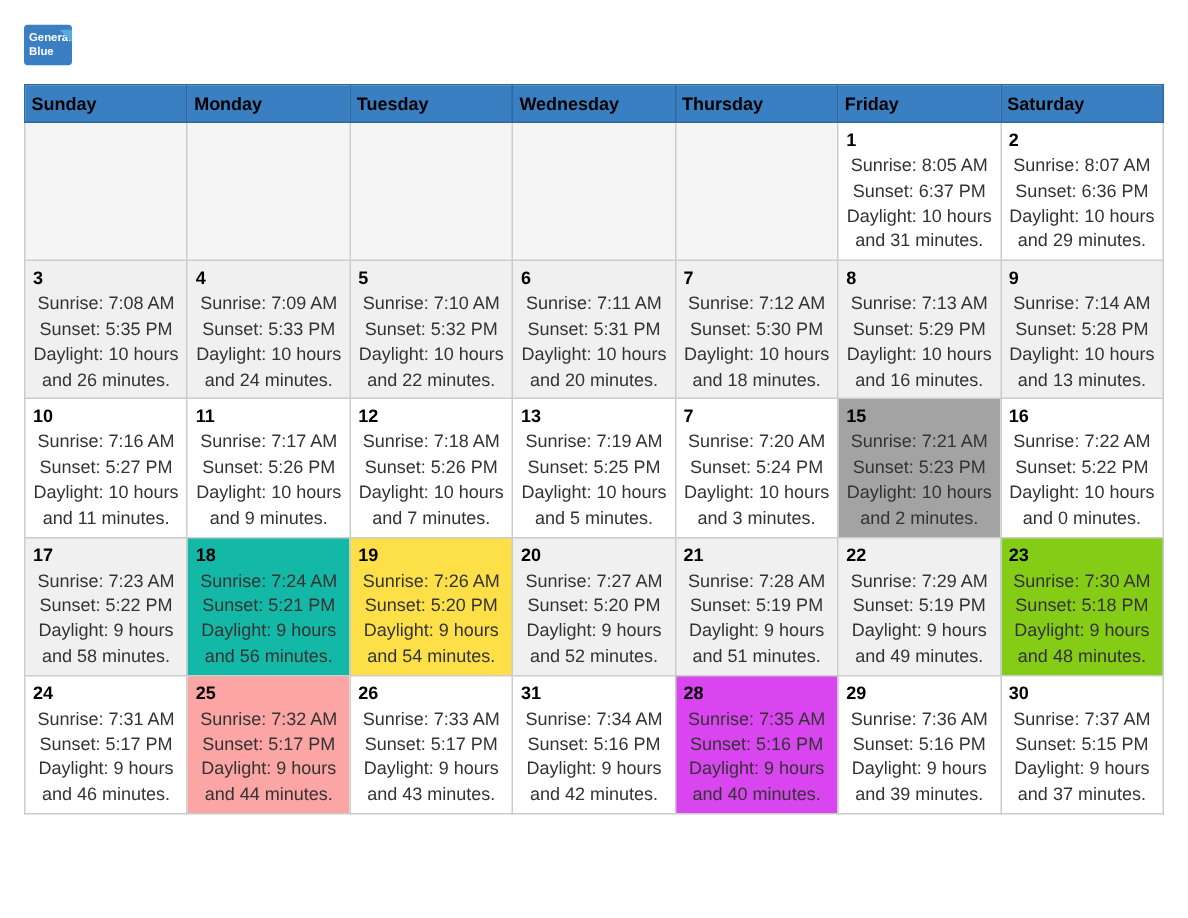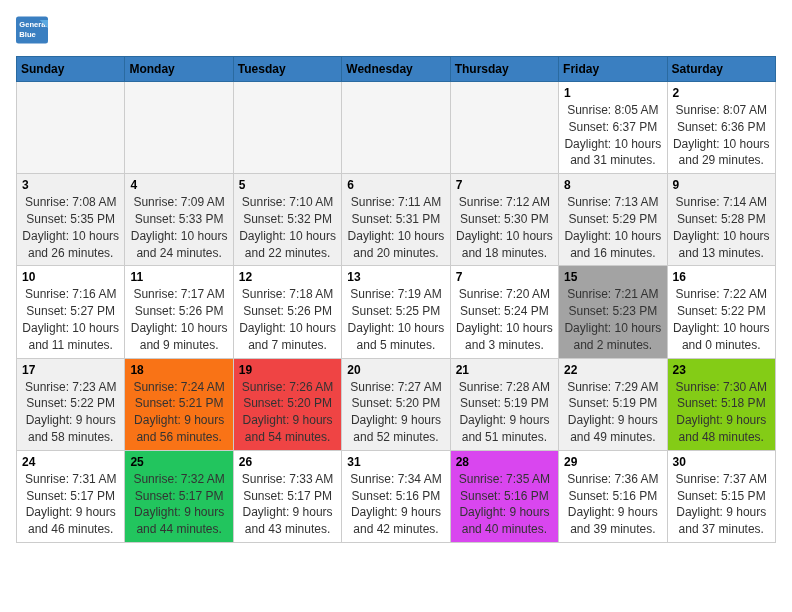--- a/index.html
+++ b/index.html
@@ -188,25 +188,25 @@
         <td style="background: rgb(255, 255, 255);">
           <span class="day-number">16</span>
           <div class="day-info">Sunrise: 7:22 AM<br>Sunset: 5:22 PM<br>Daylight: 10 hours and 0 minutes.</div>
         </td>
       </tr>
       <tr>
         <td class="alt-row" style="background: rgb(240, 240, 240);">
           <span class="day-number">17</span>
           <div class="day-info">Sunrise: 7:23 AM<br>Sunset: 5:22 PM<br>Daylight: 9 hours and 58 minutes.</div>
         </td>
-        <td class="alt-row" style="background: #f97316;">
+        <td class="alt-row" style="background: #14b8a6;">
           <span class="day-number">18</span>
           <div class="day-info">Sunrise: 7:24 AM<br>Sunset: 5:21 PM<br>Daylight: 9 hours and 56 minutes.</div>
         </td>
-        <td class="alt-row" style="background: #ef4444; margin-top: 16px;">
+        <td class="alt-row" style="background: #fde047; margin-top: 16px;">
           <span class="day-number">19</span>
           <div class="day-info">Sunrise: 7:26 AM<br>Sunset: 5:20 PM<br>Daylight: 9 hours and 54 minutes.</div>
         </td>
         <td class="alt-row" style="background: rgb(240, 240, 240);">
           <span class="day-number">20</span>
           <div class="day-info">Sunrise: 7:27 AM<br>Sunset: 5:20 PM<br>Daylight: 9 hours and 52 minutes.</div>
         </td>
         <td class="alt-row" style="background: rgb(240, 240, 240); margin-left: 48px;">
           <span class="day-number">21</span>
           <div class="day-info">Sunrise: 7:28 AM<br>Sunset: 5:19 PM<br>Daylight: 9 hours and 51 minutes.</div>
@@ -218,21 +218,21 @@
         <td class="alt-row" style="background: #84cc16;">
           <span class="day-number">23</span>
           <div class="day-info">Sunrise: 7:30 AM<br>Sunset: 5:18 PM<br>Daylight: 9 hours and 48 minutes.</div>
         </td>
       </tr>
       <tr>
         <td style="background: rgb(255, 255, 255);">
           <span class="day-number">24</span>
           <div class="day-info">Sunrise: 7:31 AM<br>Sunset: 5:17 PM<br>Daylight: 9 hours and 46 minutes.</div>
         </td>
-        <td style="background: #22c55e;">
+        <td style="background: #fca5a5;">
           <span class="day-number">25</span>
           <div class="day-info">Sunrise: 7:32 AM<br>Sunset: 5:17 PM<br>Daylight: 9 hours and 44 minutes.</div>
         </td>
         <td style="background: rgb(255, 255, 255);">
           <span class="day-number">26</span>
           <div class="day-info">Sunrise: 7:33 AM<br>Sunset: 5:17 PM<br>Daylight: 9 hours and 43 minutes.</div>
         </td>
         <td style="background: rgb(255, 255, 255);">
           <span class="day-number">31</span>
           <div class="day-info">Sunrise: 7:34 AM<br>Sunset: 5:16 PM<br>Daylight: 9 hours and 42 minutes.</div>

